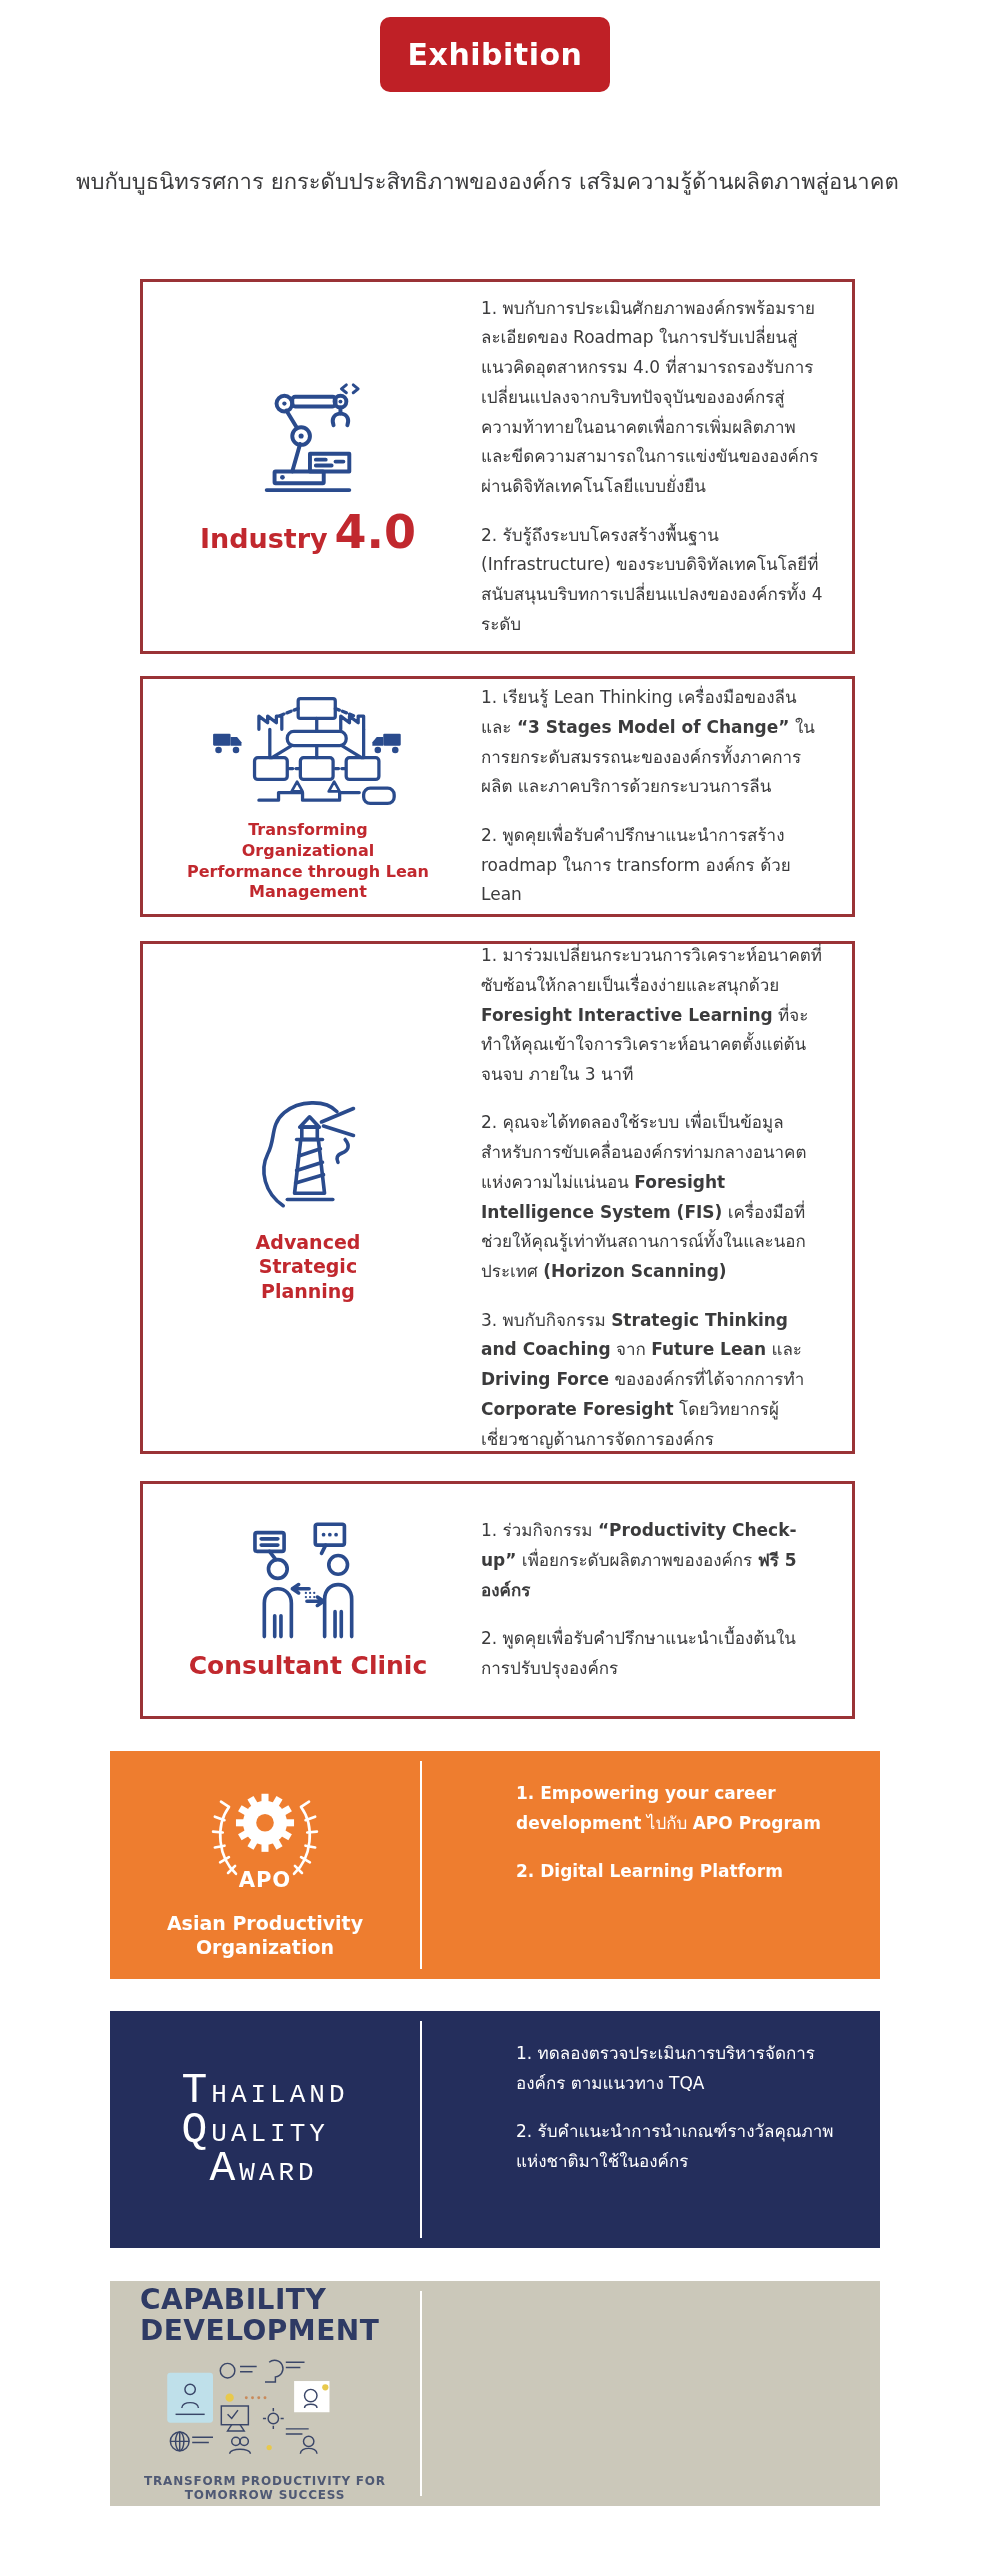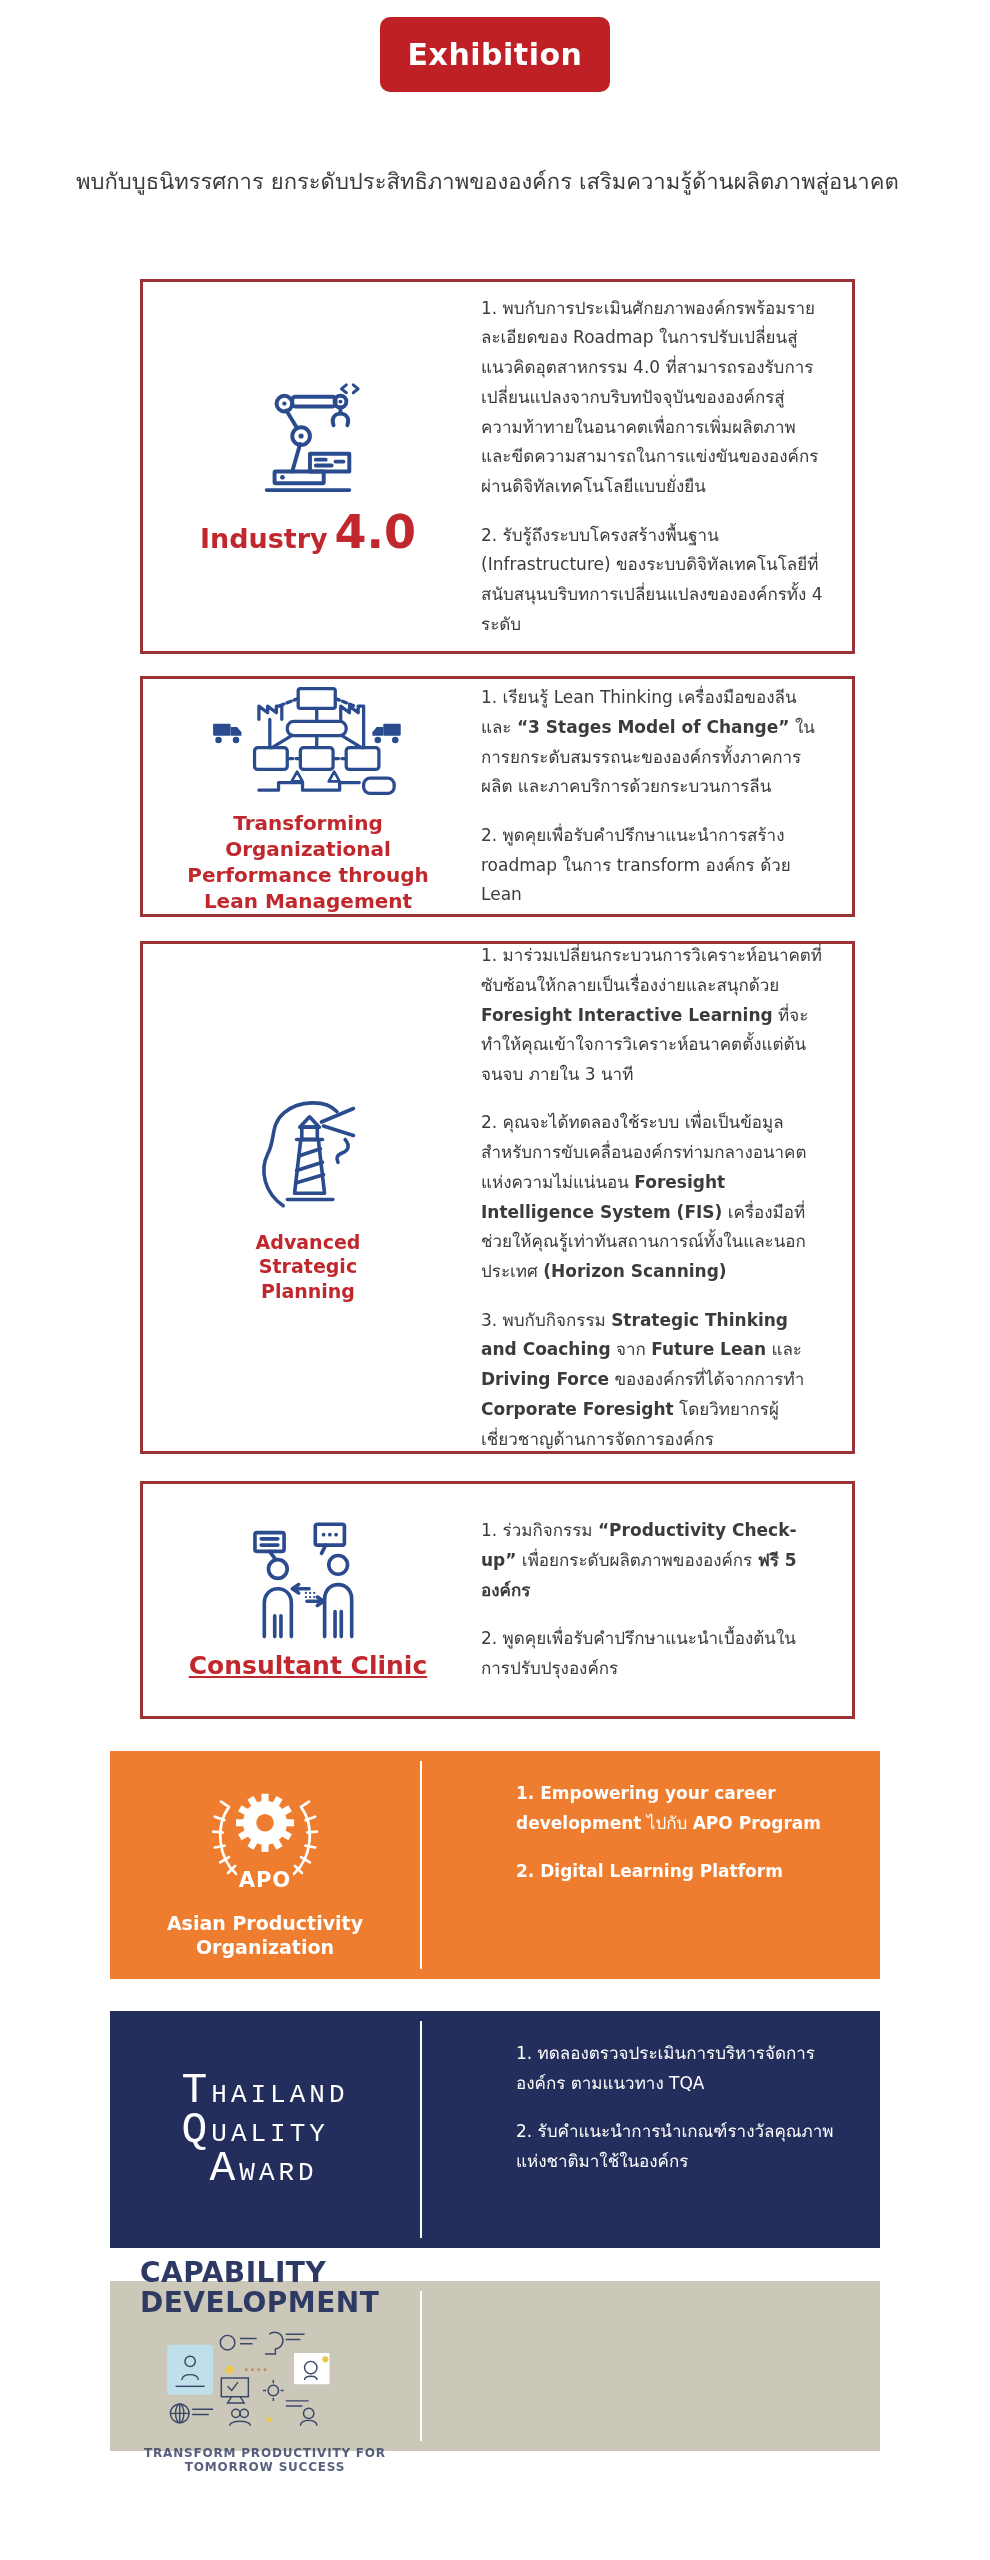--- a/index.html
+++ b/index.html
@@ -18,39 +18,39 @@
   
   .card{box-sizing:border-box;display:flex;align-items:center;}
   .card.bordered{width:715px;margin-left:140px;border:3px solid #9a3336;background:#fff;}
   #card-industry{margin-top:80px;height:375px;}
   #card-lean{margin-top:22px;height:241px;}
   #card-asp{margin-top:24px;height:513px;}
   #card-consultant{margin-top:27px;height:238px;}
   .card.colored{width:770px;margin-left:110px;color:#fff;align-items:stretch;}
   #card-apo{margin-top:32px;height:228px;background:#ee7d2f;}
   #card-tqa{margin-top:32px;height:237px;background:#242e5c;}
-  #card-capdev{margin-top:33px;height:170px;background:#cbc8ba;color:#2e3a64;}
+  #card-capdev{margin-top:33px;height:225px;background:#cbc8ba;color:#2e3a64;}
   .card-left{
     flex:0 0 330px;display:flex;flex-direction:column;align-items:center;
     justify-content:center;text-align:center;
   }
   .card.colored .card-left{flex-basis:310px;align-self:stretch;}
   .vdivider{width:2px;background:#fff;align-self:stretch;margin:10px 0;}
   .card-right{flex:1;padding:20px 28px 20px 8px;font-size:17px;line-height:1.75;}
   .card.colored .card-right{padding:28px 40px 20px 94px;align-self:flex-start;}
   .card-right p{margin:0;}
   .card-right p + p{margin-top:1.1em;}
   
   .title-red{color:#c1282e;font-weight:bold;}
   .industry-title{display:flex;align-items:baseline;margin-top:12px;}
   .industry-title .t-main{font-size:27px;}
   .industry-title .t-big{font-size:46px;margin-left:7px;line-height:1;}
-  #card-lean .card-title{font-size:20px;line-height:1.3;margin-top:10px;max-width:250px;}
+  #card-lean .card-title{font-size:16px;line-height:1.3;margin-top:10px;max-width:250px;}
   #card-asp .card-title{font-size:19px;line-height:1.3;margin-top:14px;max-width:185px;}
-  #card-consultant .card-title{font-size:25px;margin-top:8px;text-decoration:underline;}
+  #card-consultant .card-title{font-size:25px;margin-top:8px;}
   
   .apo-title{font-size:19px;font-weight:bold;line-height:1.25;margin-top:10px;max-width:220px;}
   
   .tqa-logo{font-family:Liberation Mono, monospace;color:#fff;text-align:left;}
   .tqa-line{display:block;font-size:26px;letter-spacing:4px;line-height:1.0;}
   .tqa-line .ini{font-size:43px;}
   .tqa-line.l2{margin-top:-4px;}
   .tqa-line.l3{margin-left:28px;margin-top:-4px;}
   
   .cap-title{font-size:28px;font-weight:bold;line-height:1.08;color:#2e3a64;text-align:left;width:250px;letter-spacing:.5px;}

